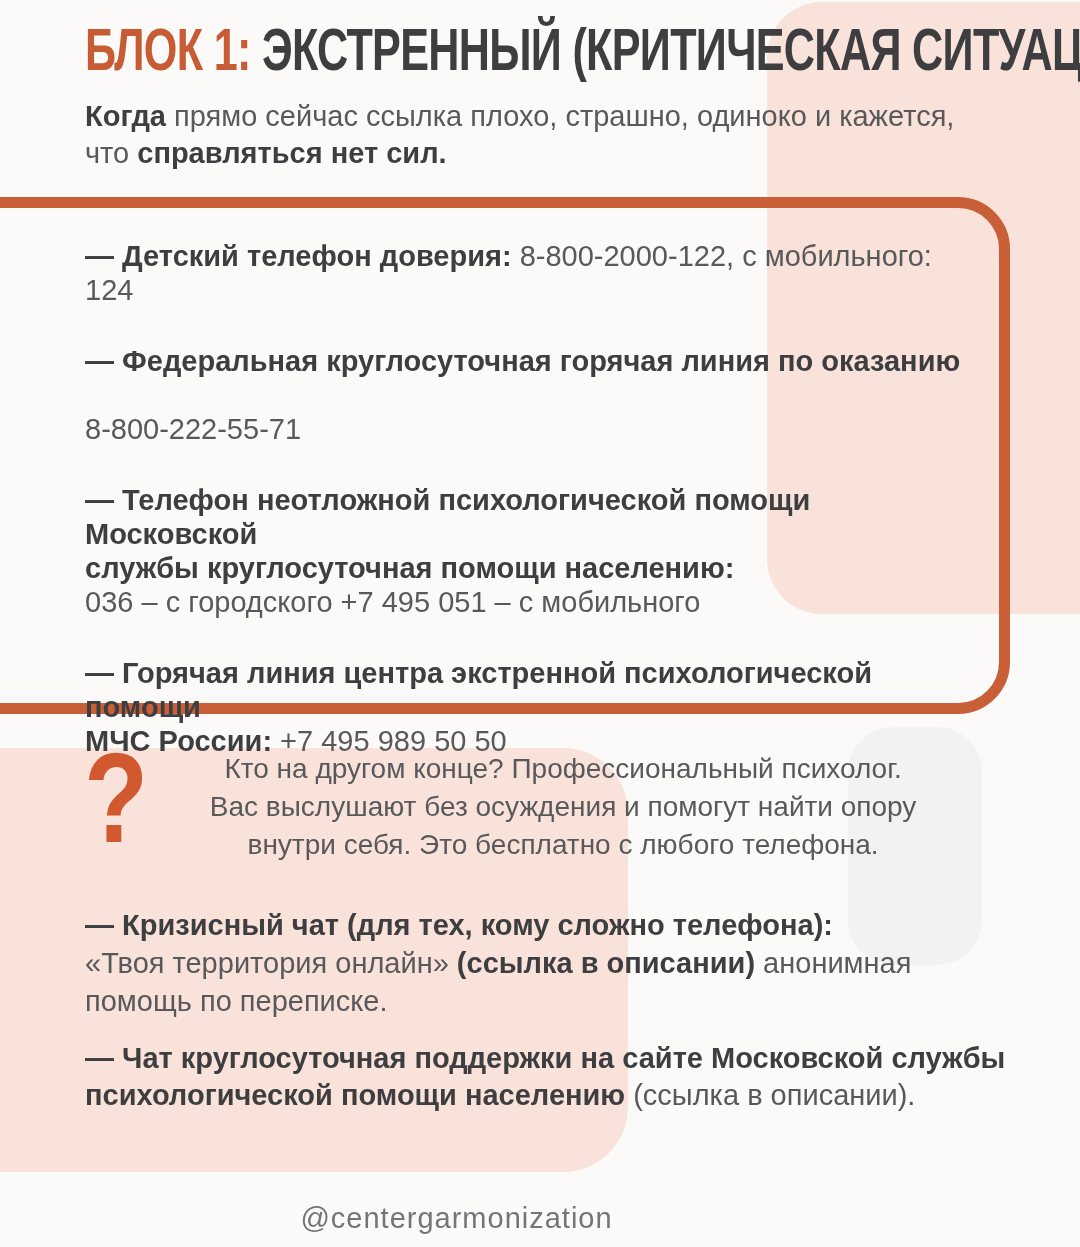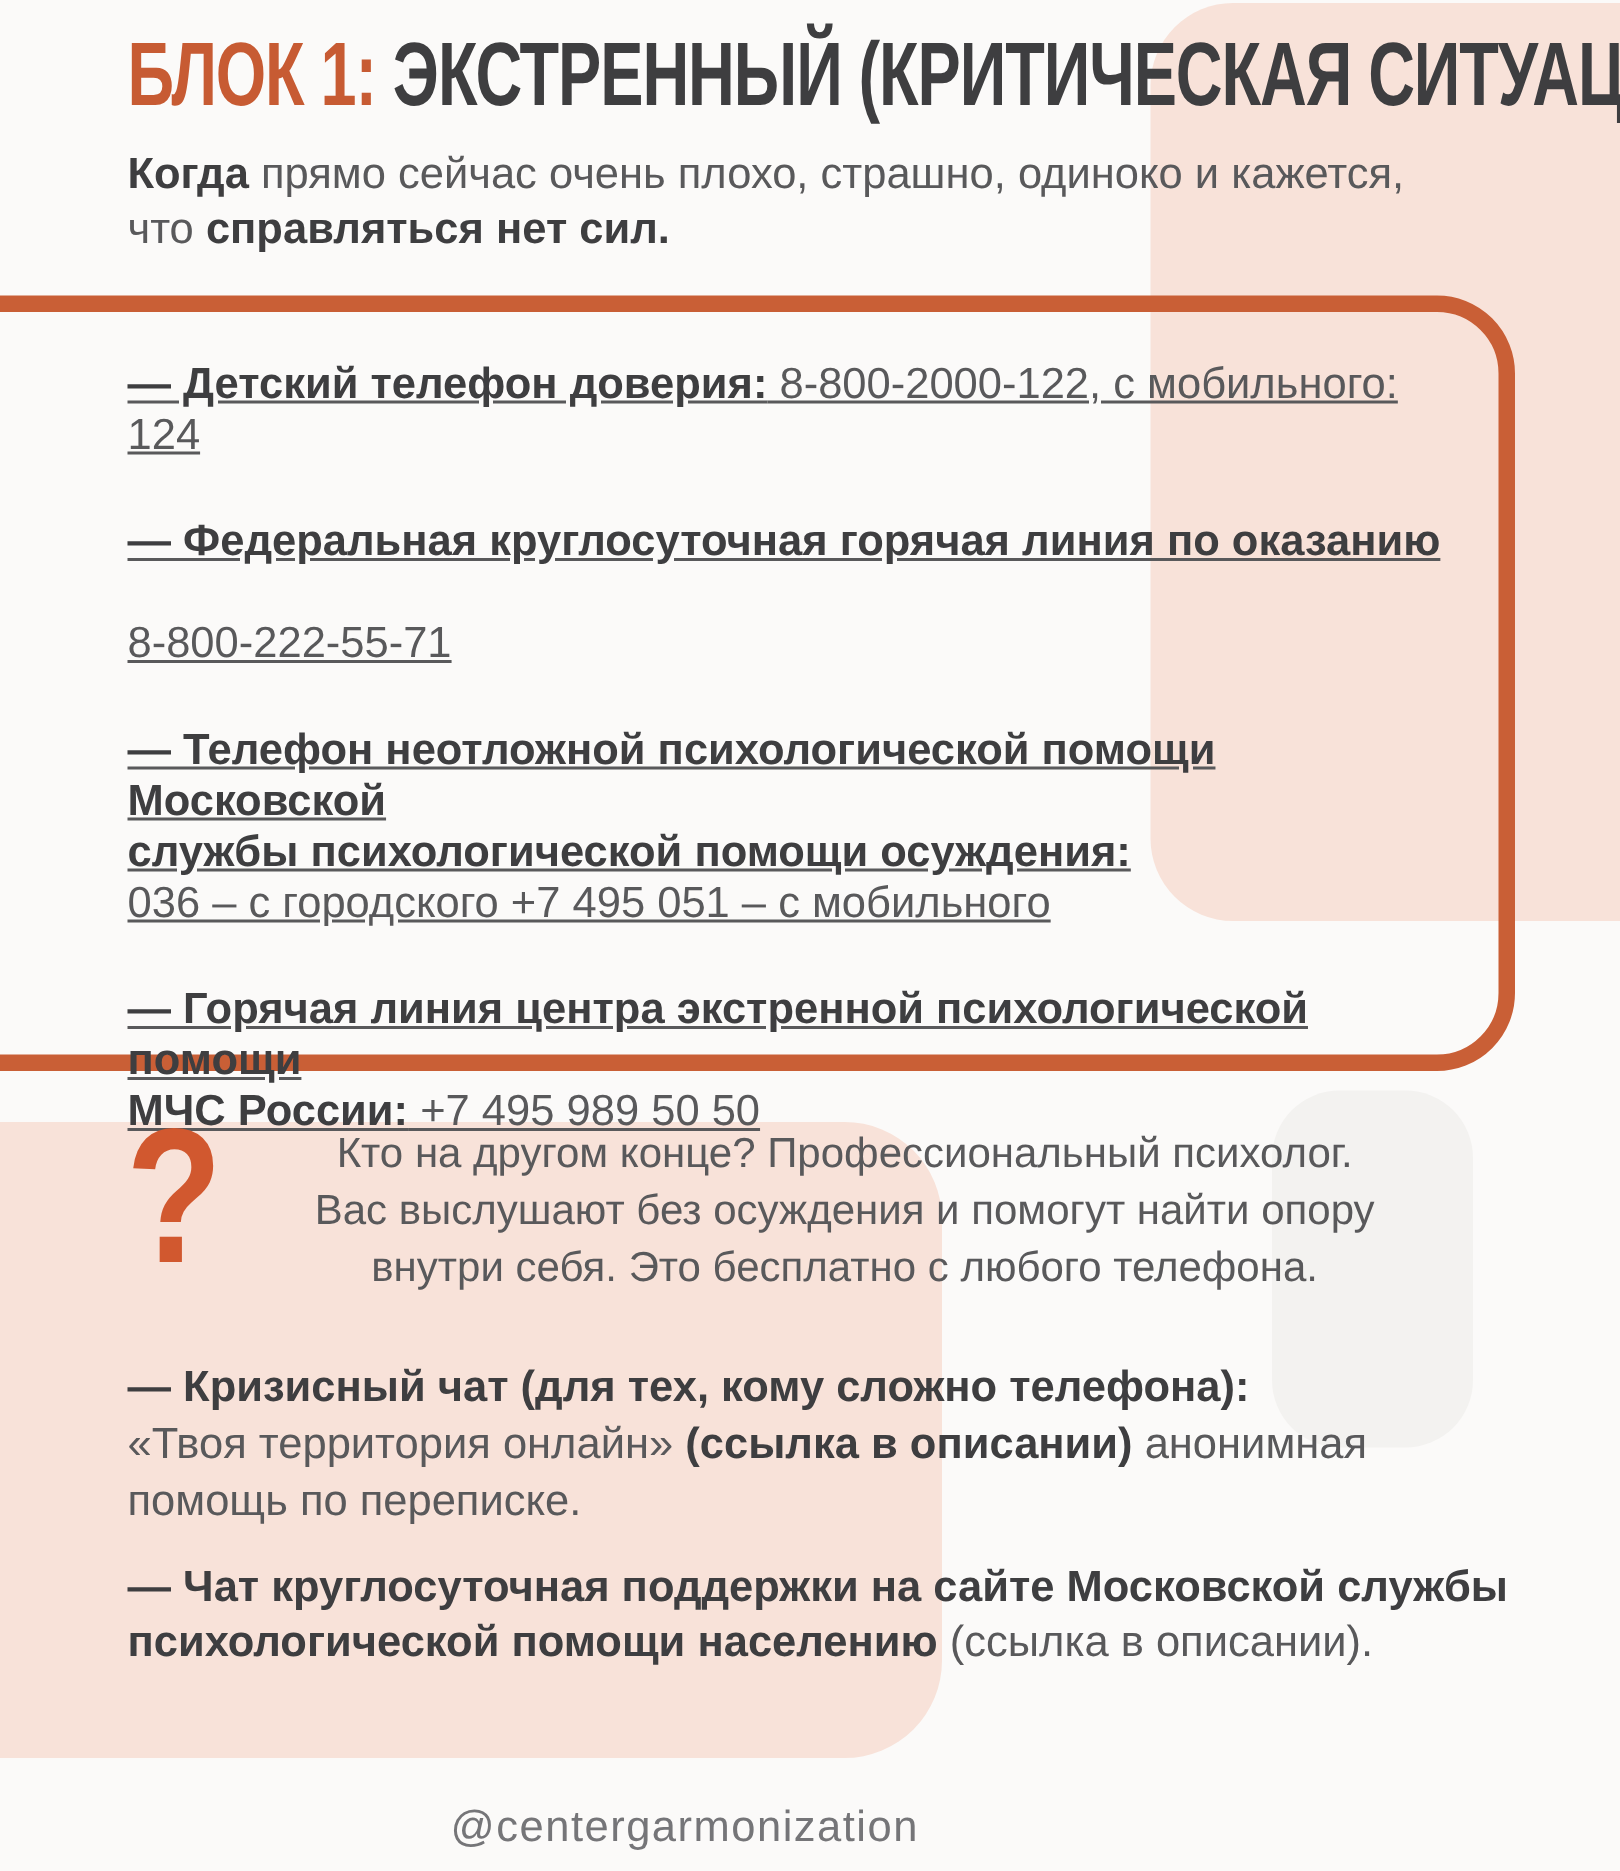--- a/index.html
+++ b/index.html
@@ -51,21 +51,21 @@
     position:absolute;
     left:-62px;top:197px;width:1072px;height:517px;
     border:11px solid var(--border-orange);
     border-radius:52px;
     background:transparent;
   }
   .hotline-box .box-content{
     position:absolute;left:136px;top:31px;width:880px;
     font-size:29px;line-height:34px;
   }
-  .hotline-entry{margin-bottom:37px;text-decoration:underline;}
+  .hotline-entry{margin-bottom:37px;}
   .hotline-entry:last-child{margin-bottom:0;}
   .hotline-entry .b{font-weight:700;color:var(--text-bold);}
 
   .question-row{
     position:absolute;left:84px;top:750px;width:880px;
     display:flex;align-items:flex-start;
   }
   .qmark{
     flex:0 0 62px;
     font-size:128px;font-weight:800;line-height:96px;
@@ -86,27 +86,27 @@
 </style>
 </head>
 <body>
 
 <div class="decor peach-tr"></div>
 <div class="decor gray-mid"></div>
 <div class="decor peach-left"></div>
 
 <h1 class="title"><span class="accent">БЛОК 1:</span><span> ЭКСТРЕННЫЙ (КРИТИЧЕСКАЯ СИТУАЦИЯ)</span></h1>
 
-<p class="textblock intro"><span class="b">Когда</span><span> прямо сейчас очень плохо, страшно, одиноко и кажется,</span><br><span>что </span><span class="b">справляться нет сил.</span></p>
+<p class="textblock intro"><span class="b">Когда</span><span> прямо сейчас ссылка плохо, страшно, одиноко и кажется,</span><br><span>что </span><span class="b">справляться нет сил.</span></p>
 
 <div class="hotline-box">
   <div class="box-content">
     <p class="hotline-entry"><span class="b">— Детский телефон доверия:</span><span> 8-800-2000-122, с мобильного:</span><br><span>124</span></p>
     <p class="hotline-entry"><span class="b">— Федеральная круглосуточная горячая линия по оказанию</span><br><br><span>8-800-222-55-71</span></p>
-    <p class="hotline-entry"><span class="b">— Телефон неотложной психологической помощи Московской</span><br><span class="b">службы психологической помощи осуждения:</span><br><span>036 – с городского +7 495 051 – с мобильного</span></p>
+    <p class="hotline-entry"><span class="b">— Телефон неотложной психологической помощи Московской</span><br><span class="b">службы круглосуточная помощи населению:</span><br><span>036 – с городского +7 495 051 – с мобильного</span></p>
     <p class="hotline-entry"><span class="b">— Горячая линия центра экстренной психологической помощи</span><br><span class="b">МЧС России:</span><span> +7 495 989 50 50</span></p>
   </div>
 </div>
 
 <div class="question-row">
   <div class="qmark">?</div>
   <p class="question-text"><span class="b">Кто на другом конце?</span><span> Профессиональный психолог.</span><br><span>Вас выслушают без осуждения и помогут найти опору</span><br><span>внутри себя. </span><span class="b">Это бесплатно с любого телефона.</span></p>
 </div>
 
 <p class="textblock para1"><span class="b">— Кризисный чат (для тех, кому сложно телефона):</span><br><span>«Твоя территория онлайн» </span><span class="b">(ссылка в описании)</span><span> анонимная</span><br><span>помощь по переписке.</span></p>

